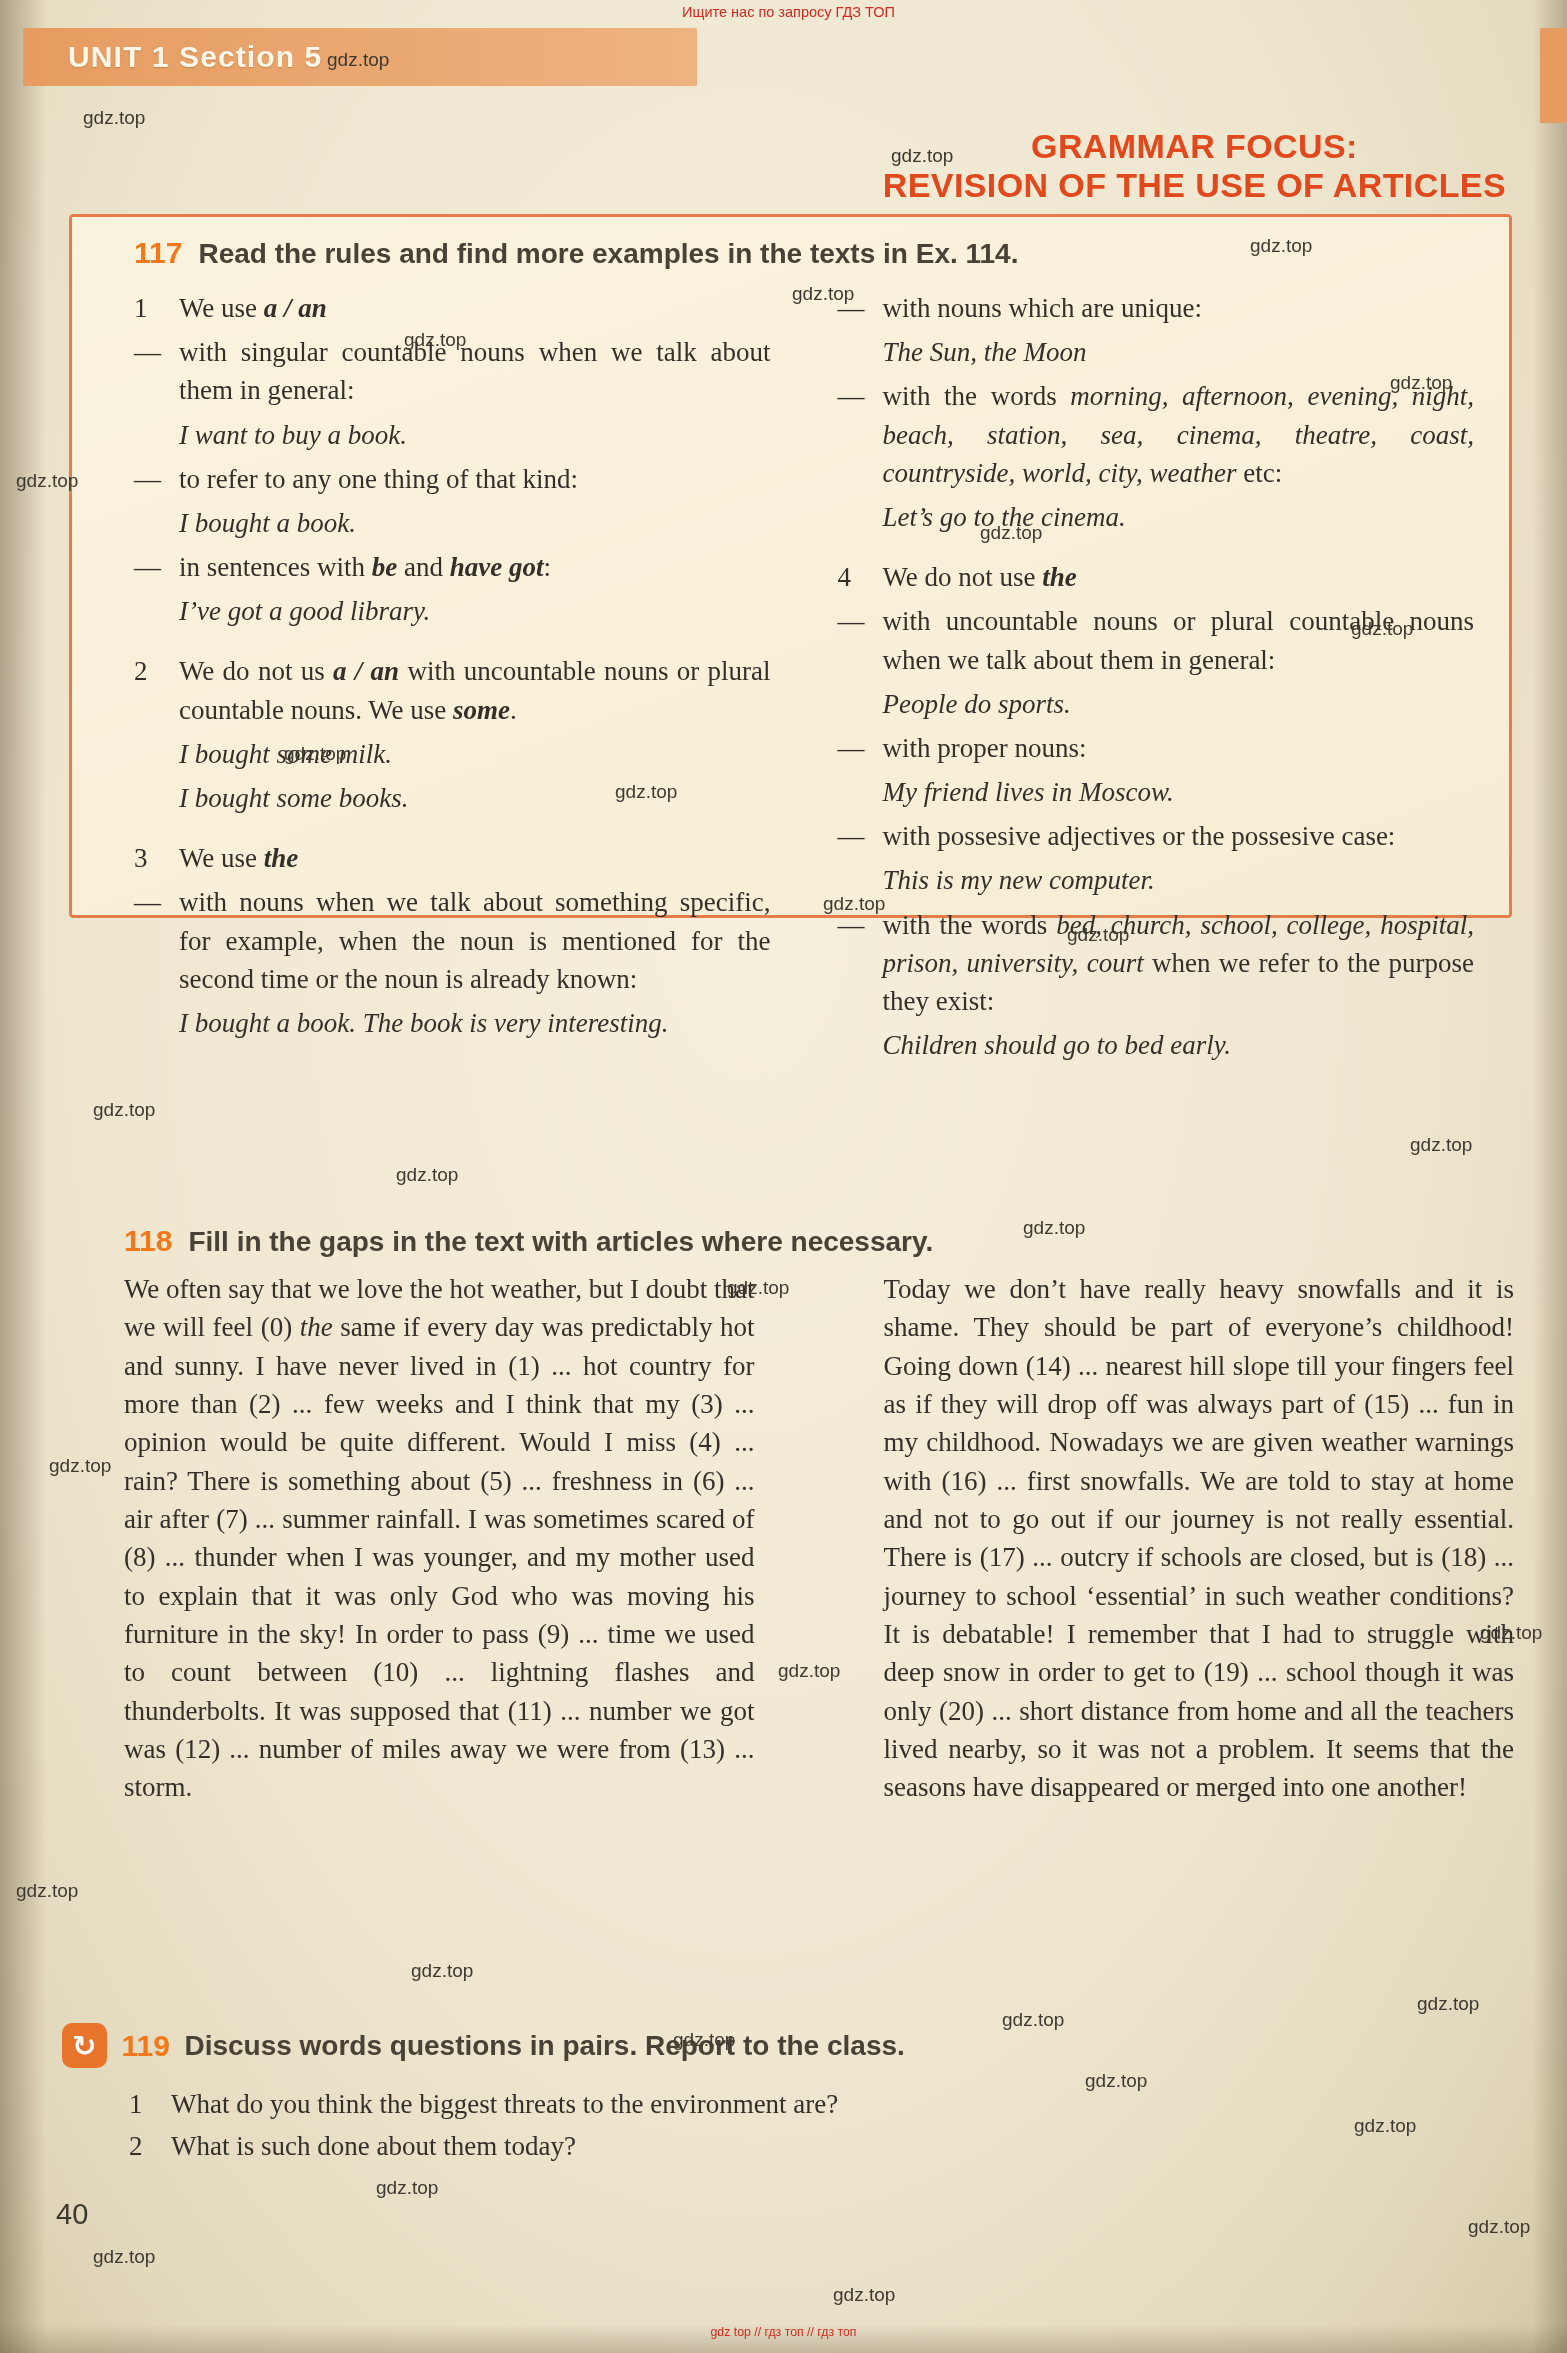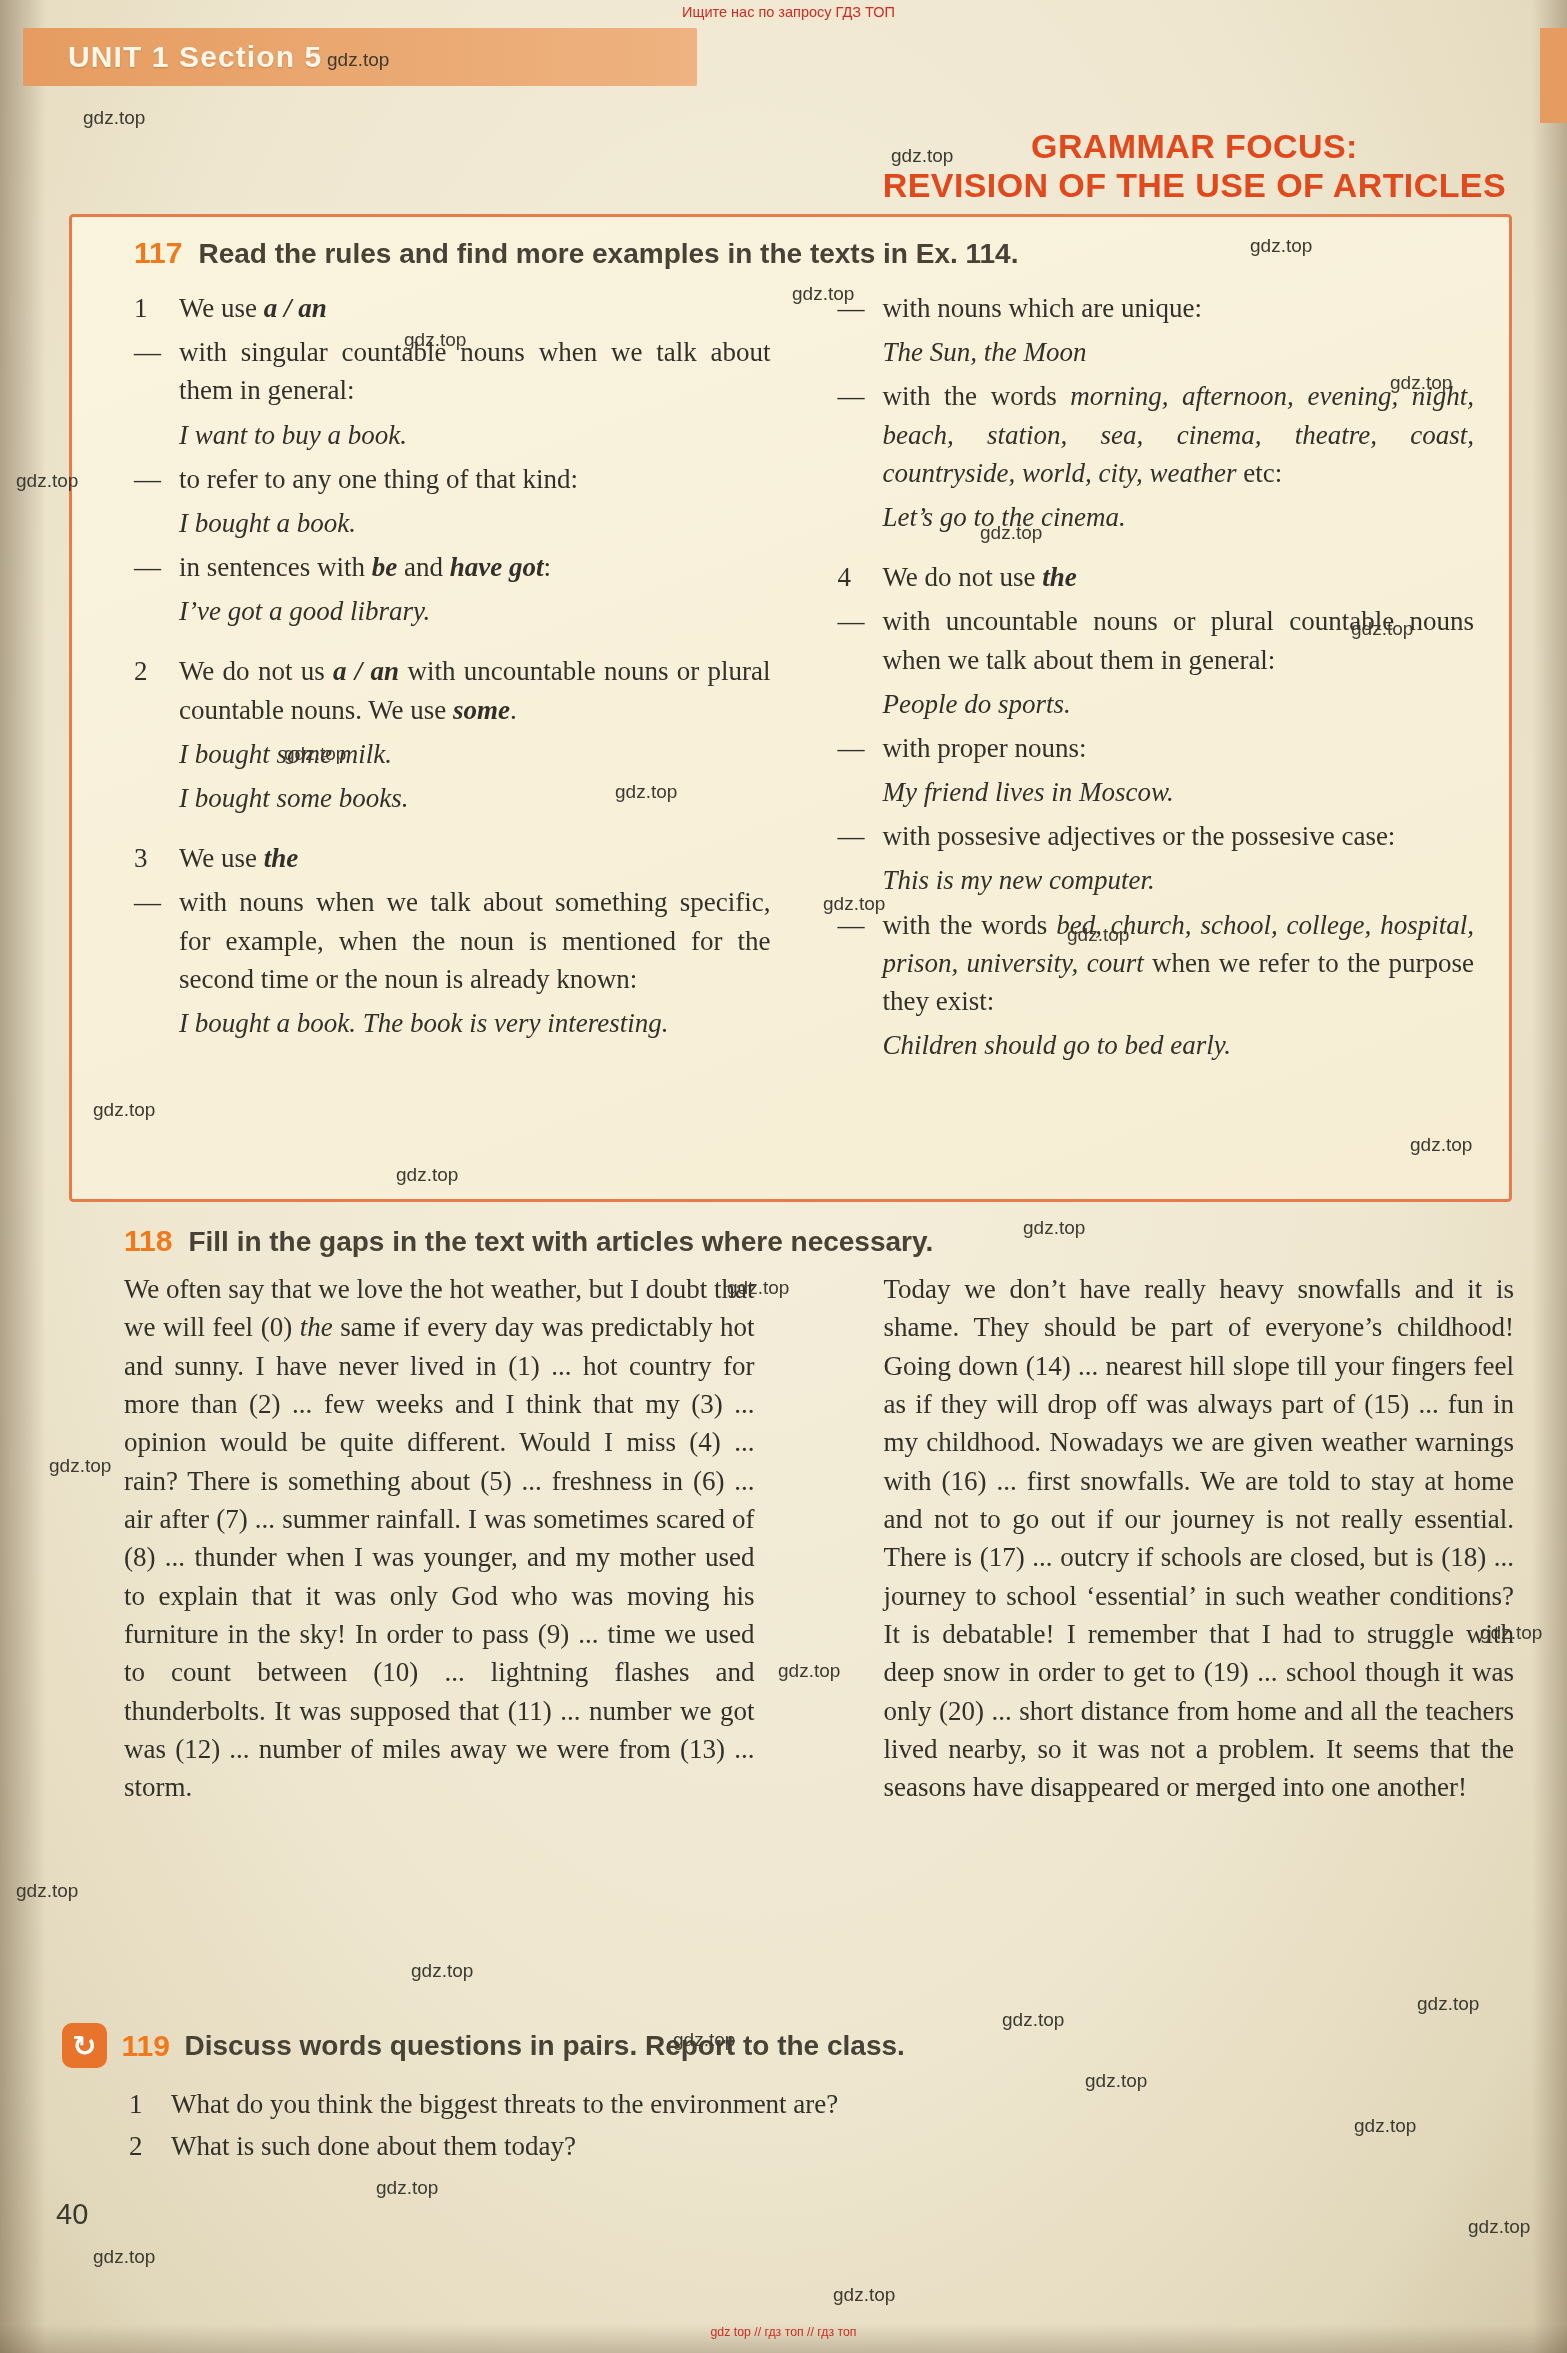--- a/index.html
+++ b/index.html
@@ -33,21 +33,21 @@
   .right-accent { position:absolute; right:0; top:27.5px; width:27.5px; height:95px; background:#e69c60; }
 
   .grammar-title { position:absolute; right:61px; top:127px; text-align:center;
     font-family:"Liberation Sans",sans-serif; font-weight:bold; font-size:34px;
     line-height:1.16; color:#e1491d; letter-spacing:0.4px; }
 
   .ex-head { display:flex; align-items:baseline; gap:16px; font-family:"Liberation Sans",sans-serif; }
   .ex-num  { font-weight:bold; font-size:30px; color:#f2791b; flex:none; }
   .ex-instr{ font-weight:bold; font-size:28px; color:#474136; }
 
-  .box117 { position:absolute; left:69px; top:214px; width:1443px; height:988px;
+  .box117 { position:absolute; left:69px; top:214px; width:1443px; height:704px;
     border:3.6px solid #e57c49; border-radius:4.3px;
     background: linear-gradient(160deg, #faf3de, #f6edd4);
     padding:19px 35px 14.5px 62px; }
   .box117 .cols { display:flex; gap:67px; margin-top:19px; }
   .col { flex:1; font-size:27px; line-height:1.42; }
 
   .blk { display:flex; margin-top:5.8px; }
   .blk-numbered { margin-top:22px; }
   .col .blk:first-child { margin-top:0; }
   .blk-marker { flex:none; width:45px; }

